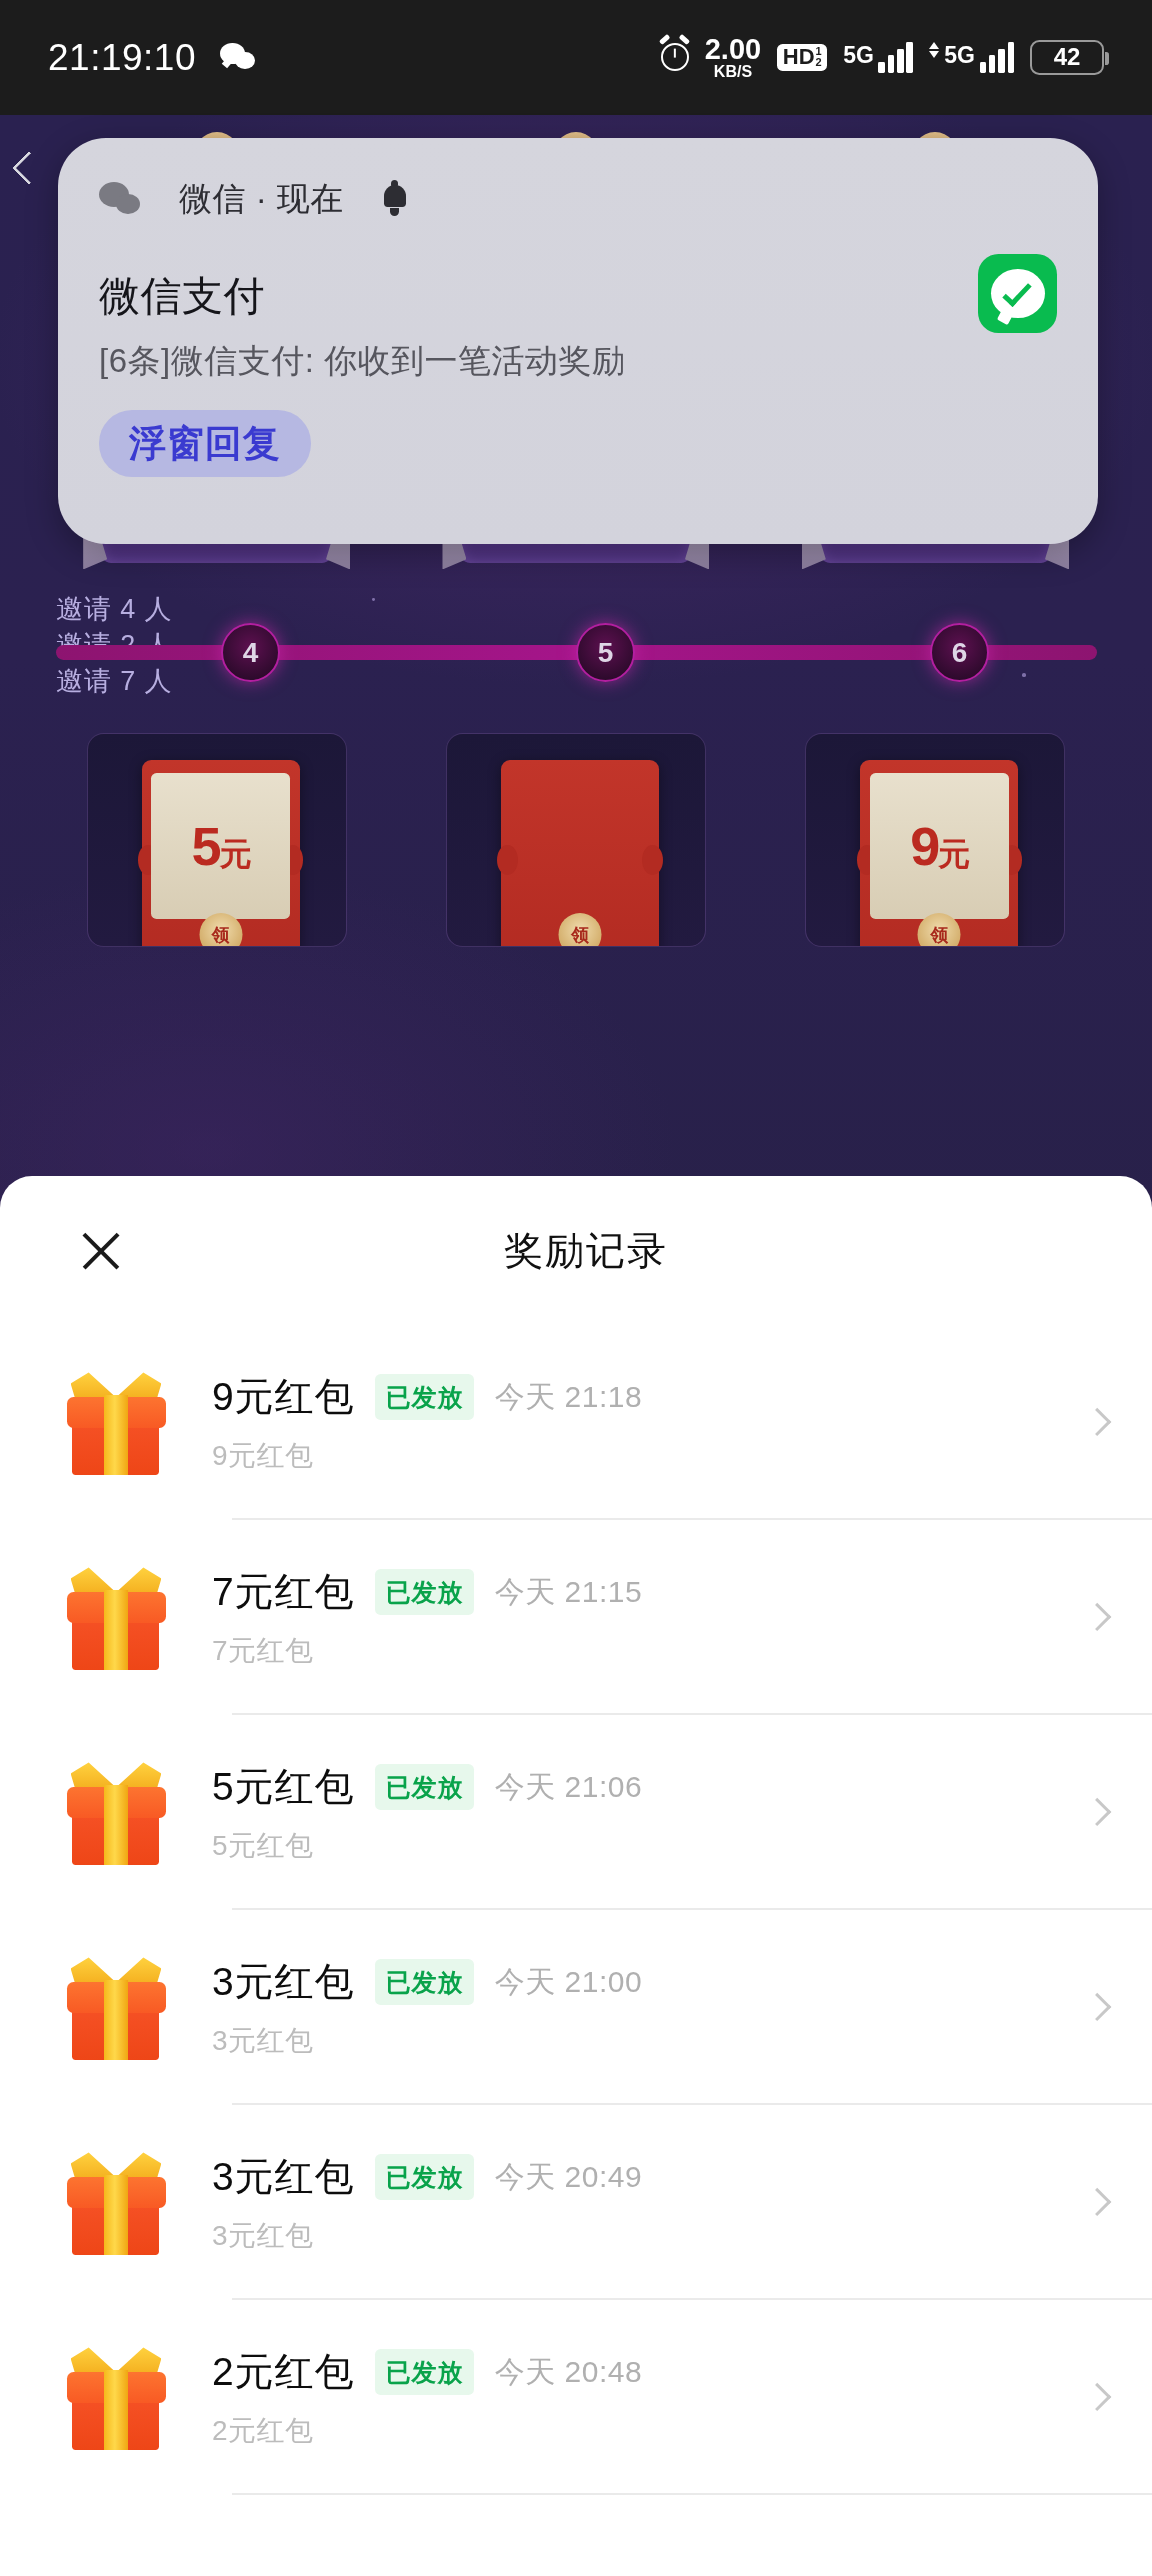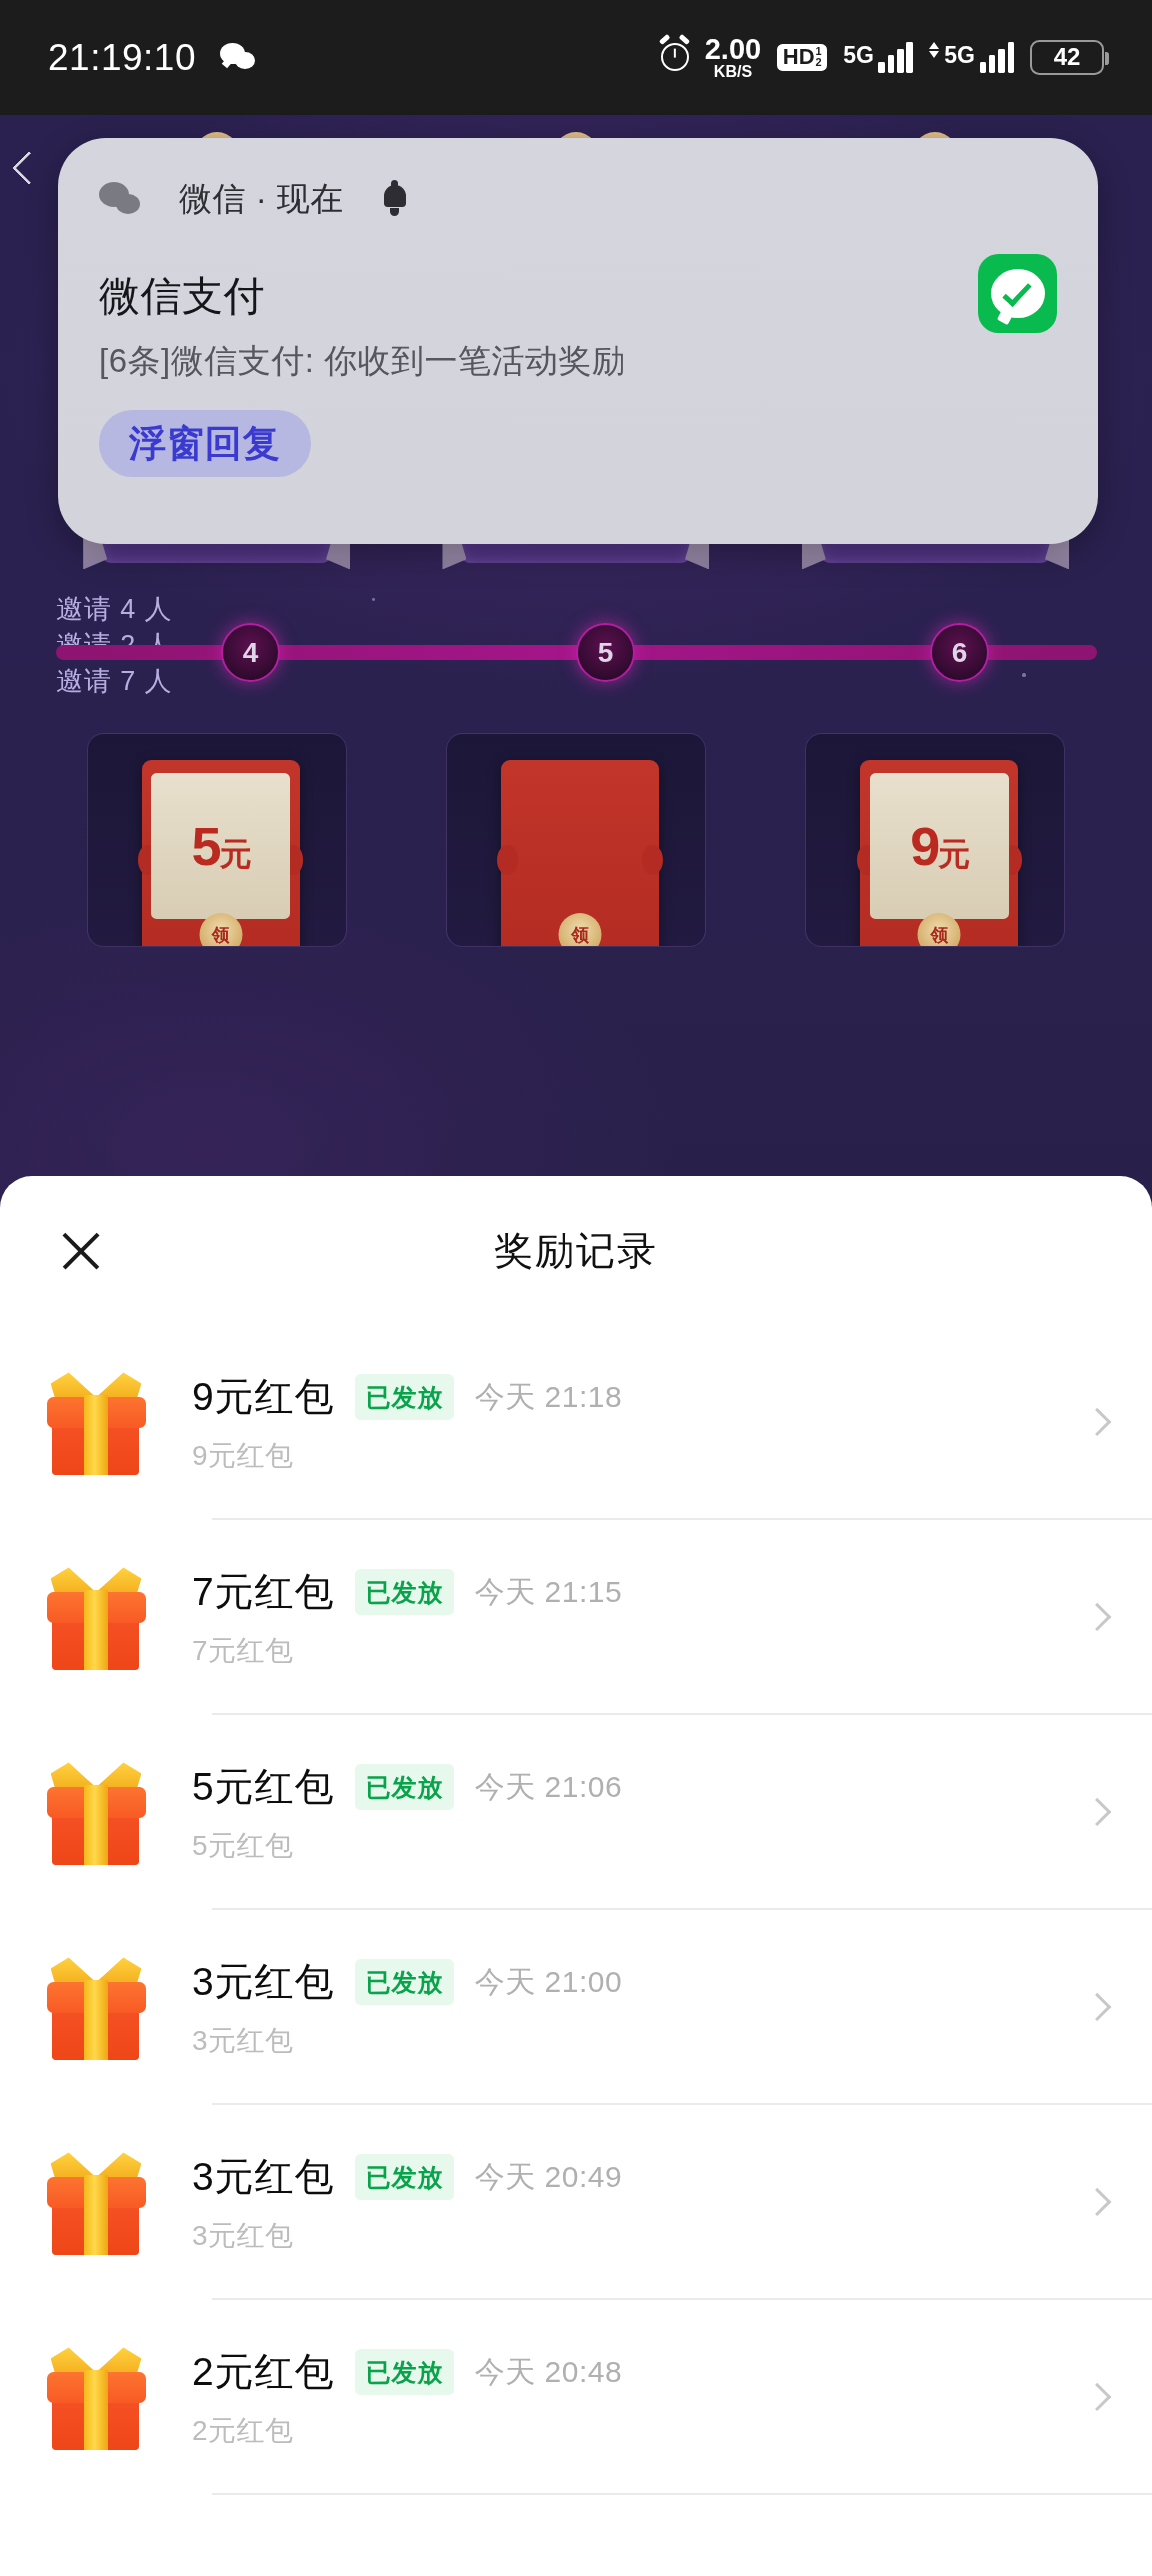--- a/index.html
+++ b/index.html
@@ -209,21 +209,21 @@
   }
   .pay-bubble::after{content:"";position:absolute;left:8.4px;bottom:-4.6px;width:12px;height:12px;background:#fff;border-radius:1.9px;transform:rotate(28deg);}
   .pay-check{
     width:28px;height:14px;border-left:5.6px solid #09bb4f;border-bottom:5.6px solid #09bb4f;
     transform:rotate(-47deg);margin-top:-3.7px;margin-left:-1.9px;
   }
 
   
   #sheet{
     position:absolute;left:0;top:1176px;width:1152px;height:1400px;
-    background:#fff;border-radius:32px 32px 0 0;z-index:20;overflow:hidden;
+    background:#fff;border-radius:32px 32px 0 0;z-index:20;overflow:hidden;padding-left:20px;
   }
   #sheet-header{height:149px;display:flex;align-items:center;position:relative;}
   #close-btn{
     position:absolute;left:54px;top:50%;transform:translateY(-50%);
     width:54px;height:54px;cursor:pointer;
   }
   #close-btn::before,#close-btn::after{
     content:"";position:absolute;left:50%;top:50%;width:48px;height:3.7px;background:#1a1a1a;
   }
   #close-btn::before{transform:translate(-50%,-50%) rotate(45deg);}

